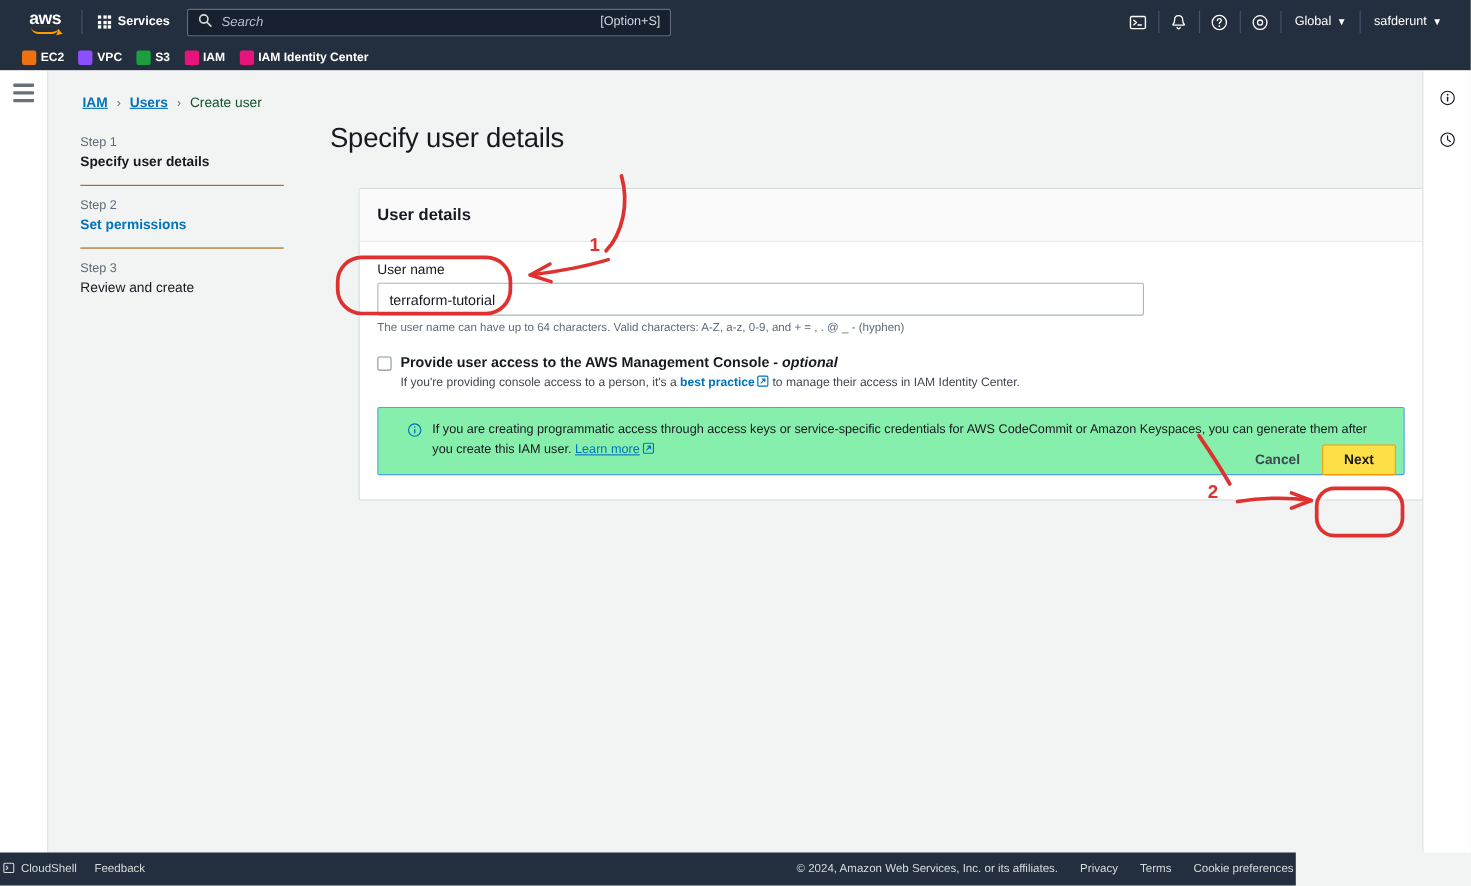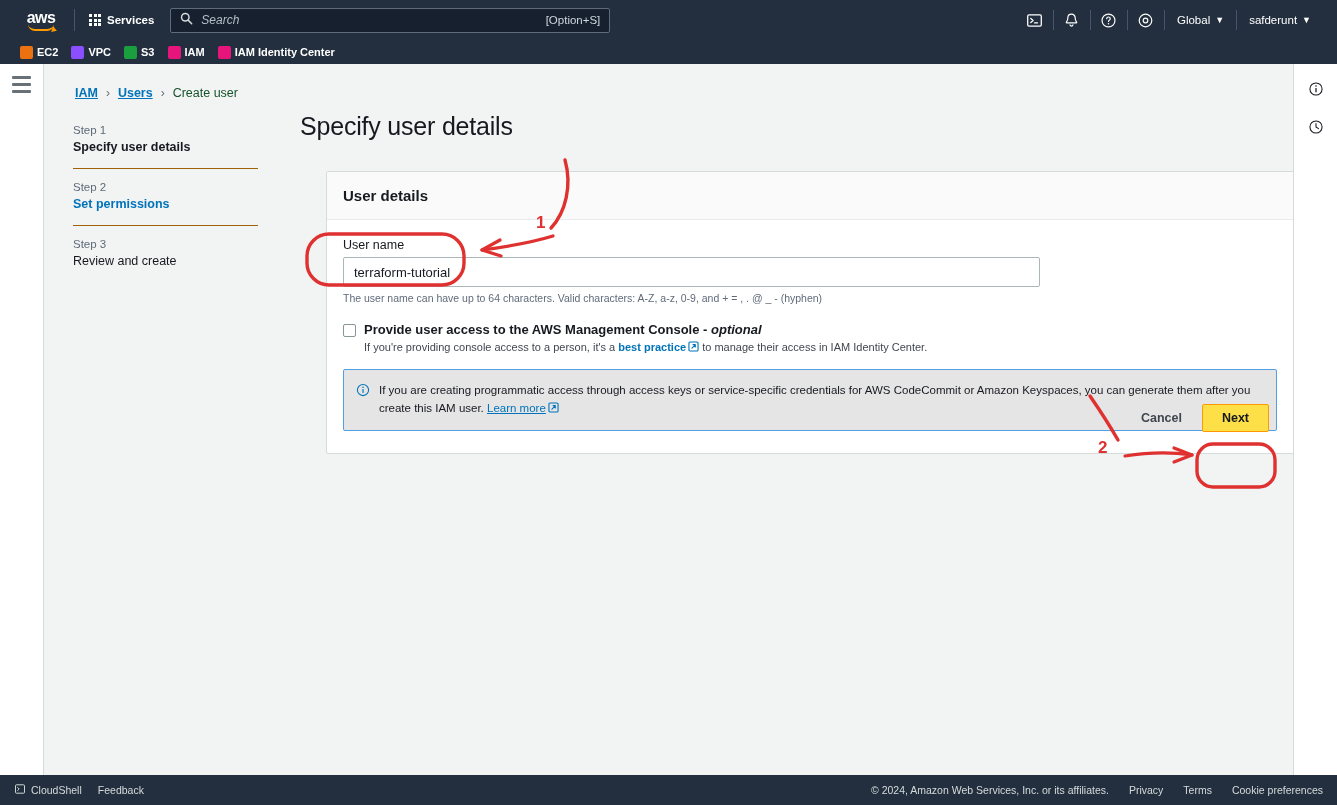--- a/index.html
+++ b/index.html
@@ -143,22 +143,22 @@
 
   .checkrow { display: flex; gap: 8px; margin-top: 18px; }
   .cbox { width: 13px; height: 13px; border: 1px solid #879596; border-radius: 2px;
     background: #fff; margin-top: 2px; flex: none; cursor: pointer; }
   .cb-main { font-size: 13px; color: #16191f; font-weight: bold; }
   .cb-main .opt { font-style: italic; font-weight: bold; }
   .cb-sub { font-size: 11px; color: #414750; margin-top: 4px; }
   .cb-sub a { color: #0073bb; text-decoration: none; font-weight: bold; }
 
   .alert {
-    margin-top: 16px; background: #e5e5e5; border: 1px solid #539fe5;
-    border-radius: 2px; padding: 12px 12px; display: flex; gap: 9px;
+    margin-top: 16px; background: #86efac; border: 1px solid #539fe5;
+    border-radius: 2px; padding: 12px 26px; display: flex; gap: 9px;
   }
   .alert .ai { flex: none; margin-top: 1px; }
   .alert .atxt { font-size: 11.5px; color: #16191f; line-height: 1.55; }
   .alert .atxt a { color: #0073bb; text-decoration: underline; }
 
   .actions {
     position: absolute; top: 340px; left: 257px; width: 968px;
     display: flex; justify-content: flex-end; align-items: center; gap: 16px;
   }
   .btn-cancel {
@@ -170,22 +170,22 @@
     color: #16191f; font-size: 12.5px; font-weight: bold;
     padding: 6px 19px; cursor: pointer;
   }
 
   
   .extlink { display: inline-block; width: 11px; height: 11px; position: relative;
     vertical-align: -1px; margin-left: 2px; }
 
   
   .footer {
-    position: absolute; bottom: 0; left: 0; width: 1337px; height: 30px;
-    background: #232f3e; display: flex; align-items: center; padding: 0 14px;
+    position: absolute; bottom: 0; left: 0; width: 1178px; height: 30px;
+    background: #232f3e; display: flex; align-items: center; padding: 0 2px;
   }
   .f-left { display: flex; align-items: center; gap: 16px; }
   .f-item { color: #d5dbdb; font-size: 10.5px; cursor: pointer; display: flex;
     align-items: center; gap: 5px; }
   .f-right { margin-left: auto; display: flex; align-items: center; gap: 20px; }
   .f-copy { color: #d5dbdb; font-size: 10.5px; }
 
   
   .annot { position: absolute; top: 0; left: 0; width: 1337px; height: 805px;
     pointer-events: none; }

